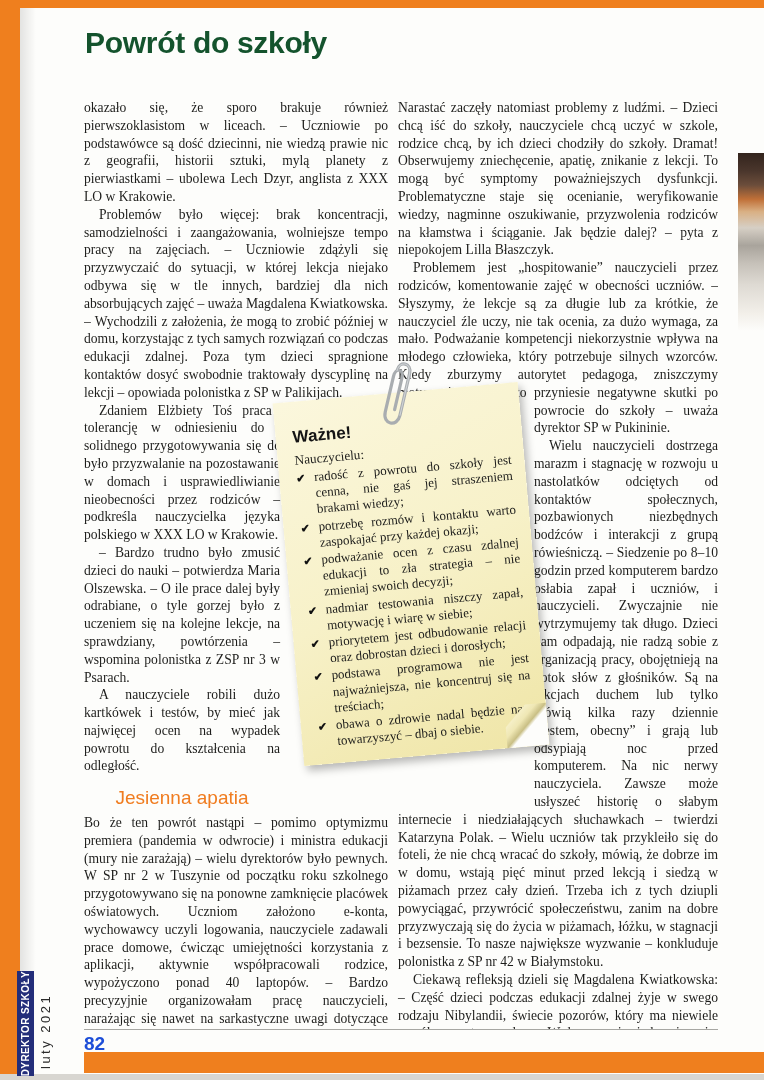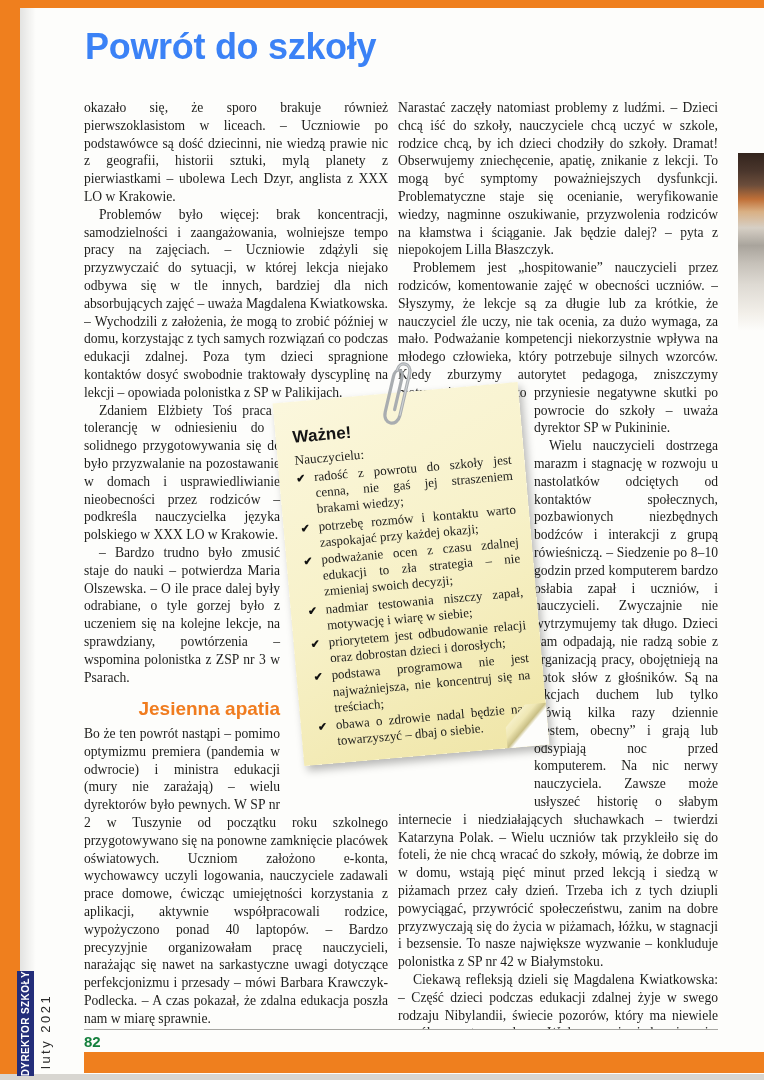--- a/index.html
+++ b/index.html
@@ -8,40 +8,40 @@
 
   
   .band-top{position:absolute;left:0;top:0;width:764px;height:8px;background:#ef7f1e;}
   .band-left{position:absolute;left:0;top:0;width:20px;height:1074px;background:#ef7f1e;}
   .edge-bottom{position:absolute;left:0;top:1074px;width:764px;height:6px;background:#d8d6d1;}
   .page-shade{position:absolute;left:20px;top:8px;width:16px;height:1066px;
     background:linear-gradient(90deg,rgba(0,0,0,.10),rgba(0,0,0,0));pointer-events:none;}
 
   
   .title{position:absolute;left:85px;top:26px;margin:0;font-family:"Liberation Sans",sans-serif;
-    font-size:36px;font-weight:bold;color:#3b82f6;letter-spacing:-.3px;}
+    font-size:30px;font-weight:bold;color:#14532d;letter-spacing:-.3px;}
 
   
   .photo-edge{position:absolute;right:0;top:153px;width:26px;height:178px;
     background:linear-gradient(180deg,#33241d 0%,#4a362c 10%,#6b4d3b 18%,#c07038 26%,#d9b084 33%,
       #d6cfc5 42%,#a9a49c 52%,#c6c1b9 62%,#dedad3 74%,#f2efe9 90%,#fdfdfb 100%);
     filter:blur(.4px);}
 
   
   .columns{position:absolute;left:84px;top:99px;width:634px;height:930px;overflow:hidden;}
   .col{float:left;text-align:justify;color:#1d1d1b;font-size:13.6px;line-height:17.8px;}
   .col-left{width:304px;margin-right:10px;}
   .col-right{width:320px;}
   .para{margin:0;}
   .para.indent{text-indent:15px;}
   .it{}
   .wrapR{float:right;width:108px;height:352px;}
   .wrapL{float:left;width:136px;height:392px;}
   .subhead{margin:14px 0 7px 0;font-family:"Liberation Sans",sans-serif;font-size:19px;
-    font-weight:bold;color:#f07c1f;text-align:right;}
+    font-weight:normal;color:#f07c1f;text-align:center;}
 
   
   .note{position:absolute;left:288px;top:392px;width:246px;height:364px;box-sizing:border-box;
     padding:26px 13px 10px 17px;transform:rotate(-5deg);
     background:linear-gradient(155deg,#fbf7dd 0%,#f7f1c8 50%,#efe5a6 100%);
     box-shadow:3px 5px 9px rgba(0,0,0,.28);}
   .note-title{margin:0 0 5px 0;font-family:"Liberation Sans",sans-serif;font-size:17px;
     font-weight:bold;color:#141414;}
   .note-intro{font-size:13.2px;color:#1d1d1b;margin-bottom:2px;}
   .note-list{list-style:none;margin:2px 0 0 0;padding:0;}
@@ -50,21 +50,21 @@
   .chk{position:absolute;left:0;top:0;font-size:11px;font-weight:bold;color:#111;}
   .note-curl{position:absolute;right:0;bottom:0;width:42px;height:42px;
     background:linear-gradient(315deg,#fdfdfb 0%,#fdfdfb 44%,#c9bf85 50%,#efe7b4 62%,#f5efc6 74%,rgba(245,239,198,0) 76%);}
 
   
   .paperclip{position:absolute;left:381px;top:352px;width:34px;height:86px;transform:rotate(13deg);}
 
   
   .footer-rule{position:absolute;left:84px;top:1029px;width:634px;height:1px;background:#a7a7a3;}
   .page-number{position:absolute;left:84px;top:1033px;font-family:"Liberation Sans",sans-serif;
-    font-size:15px;font-weight:bold;color:#15803d;}
+    font-size:19px;font-weight:bold;color:#1d4ed8;}
   .bottom-bar{position:absolute;left:84px;top:1052px;width:680px;height:21px;background:#ef7f1e;}
 
   
   .badge{position:absolute;left:17px;top:971px;width:17px;height:94px;display:flex;flex-direction:column;}
   .badge-red{height:10px;width:100%;background:#c1261c;}
   .badge-blue{flex:1;background:#232e7a;display:flex;align-items:center;justify-content:center;}
   .badge-text{writing-mode:vertical-rl;transform:rotate(180deg);color:#fff;
     font-family:"Liberation Sans",sans-serif;font-size:10px;font-weight:bold;letter-spacing:.4px;white-space:nowrap;}
   .issue{position:absolute;left:38px;top:983px;height:86px;writing-mode:vertical-rl;
     transform:rotate(180deg);font-family:"Liberation Sans",sans-serif;font-size:13px;
@@ -80,21 +80,22 @@
   <div class="edge-bottom"></div>
 
   <h1 class="title">Powrót do szkoły</h1>
   <div class="photo-edge"></div>
 
   <div class="columns">
     <div class="col col-left">
       <p class="para"><span><span>okazało się, że sporo brakuje również pierwszoklasistom w liceach. – </span><span class="it">Uczniowie po podstawówce są dość dziecinni, nie wiedzą prawie nic z geografii, historii sztuki, mylą planety z pierwiastkami</span><span> – ubolewa Lech Dzyr, anglista z XXX LO w Krakowie.</span></span></p>
       <p class="para indent"><span><span>Problemów było więcej: brak koncentracji, samodzielności i zaangażowania, wolniejsze tempo pracy na zajęciach. – </span><span class="it">Uczniowie zdążyli się przyzwyczaić do sytuacji, w której lekcja niejako odbywa się w tle innych, bardziej dla nich absorbujących zajęć</span><span> – uważa Magdalena Kwiatkowska. – </span><span class="it">Wychodzili z założenia, że mogą to zrobić później w domu, korzystając z tych samych rozwiązań co podczas edukacji zdalnej. Poza tym dzieci spragnione kontaktów dosyć swobodnie traktowały dyscyplinę na lekcji</span><span> – opowiada polonistka z SP w Palikijach.</span></span></p>
       <p class="para indent"><span><span>Zdaniem Elżbiety Toś praca zdalna zwiększyła tolerancję w odniesieniu do systematycznego i solidnego przygotowywania się do zajęć: – </span></span><span class="wrapR"></span><span><span class="it">Bolączką było przyzwalanie na pozostawanie w domach i usprawiedliwianie nieobecności przez rodziców</span><span> – podkreśla nauczycielka języka polskiego w XXX LO w Krakowie.</span></span></p>
-      <p class="para indent"><span><span>– </span><span class="it">Bardzo trudno było zmusić staje do nauki</span><span> – potwierdza Maria Olszewska. – </span><span class="it">O ile prace dalej były odrabiane, o tyle gorzej było z uczeniem się na kolejne lekcje, na sprawdziany, powtórzenia</span><span> – wspomina polonistka z ZSP nr 3 w Psarach.</span></span></p>
+      <p class="para indent"><span><span>– </span><span class="it">Bardzo trudno było zmusić dzieci do nauki</span><span> – potwierdza Maria Olszewska. – </span><span class="it">O ile prace dalej były odrabiane, o tyle gorzej było z uczeniem się na kolejne lekcje, na sprawdziany, powtórzenia</span><span> – wspomina polonistka z ZSP nr 3 w Psarach.</span></span></p>
+      <p class="para indent"><span><span>A nauczyciele robili dużo kartkówek i testów, by mieć jak najwięcej ocen na wypadek powrotu do kształcenia na odległość.</span></span></p>
       <h2 class="subhead">Jesienna apatia</h2>
       <p class="para"><span><span>Bo że ten powrót nastąpi – pomimo optymizmu premiera (</span><span class="it">pandemia w odwrocie</span><span>) i ministra edukacji (</span><span class="it">mury nie zarażają</span><span>) – wielu dyrektorów było pewnych. W SP nr 2 w Tuszynie od początku roku szkolnego przygotowywano się na ponowne zamknięcie placówek oświatowych. Uczniom założono e-konta, wychowawcy uczyli logowania, nauczyciele zadawali prace domowe, ćwicząc umiejętności korzystania z aplikacji, aktywnie współpracowali rodzice, wypożyczono ponad 40 laptopów. – </span><span class="it">Bardzo precyzyjnie organizowałam pracę nauczycieli, narażając się nawet na sarkastyczne uwagi dotyczące perfekcjonizmu i przesady</span><span> – mówi Barbara Krawczyk-Podlecka. – </span><span class="it">A czas pokazał, że zdalna edukacja poszła nam w miarę sprawnie.</span></span></p>
 
     </div>
     <div class="col col-right">
       <p class="para"><span><span>Narastać zaczęły natomiast problemy z ludźmi. – </span><span class="it">Dzieci chcą iść do szkoły, nauczyciele chcą uczyć w szkole, rodzice chcą, by ich dzieci chodziły do szkoły. Dramat! Obserwujemy zniechęcenie, apatię, znikanie z lekcji. To mogą być symptomy poważniejszych dysfunkcji. Problematyczne staje się ocenianie, weryfikowanie wiedzy, nagminne oszukiwanie, przyzwolenia rodziców na kłamstwa i ściąganie. Jak będzie dalej?</span><span> – pyta z niepokojem Lilla Błaszczyk.</span></span></p>
       <p class="para indent"><span><span>Problemem jest „hospitowanie” nauczycieli przez rodziców, komentowanie zajęć w obecności uczniów. – </span><span class="it">Słyszymy, że lekcje są za długie lub za krótkie, że nauczyciel źle uczy, nie tak ocenia, za dużo wymaga, za mało. Podważanie kompetencji niekorzystnie wpływa na młodego człowieka, który potrzebuje silnych wzorców. Kiedy zburzymy autorytet pedagoga, zniszczymy motywację i zapał, to przyniesie negatywne skutki </span></span><span class="wrapL"></span><span><span class="it">po powrocie do szkoły</span><span> – uważa dyrektor SP w Pukininie.</span></span></p>
       <p class="para indent"><span><span>Wielu nauczycieli dostrzega marazm i stagnację w rozwoju u nastolatków odciętych od kontaktów społecznych, pozbawionych niezbędnych bodźców i interakcji z grupą rówieśniczą. – </span><span class="it">Siedzenie po 8–10 godzin przed komputerem bardzo osłabia zapał i uczniów, i nauczycieli. Zwyczajnie nie wytrzymujemy tak długo. Dzieci nam odpadają, nie radzą sobie z organizacją pracy, obojętnieją na potok słów z głośników. Są na lekcjach duchem lub tylko mówią kilka razy dziennie „jestem, obecny” i grają lub odsypiają noc przed komputerem. Na nic nerwy nauczyciela. Zawsze może usłyszeć historię o słabym internecie i niedziałających słuchawkach</span><span> – twierdzi Katarzyna Polak. – </span><span class="it">Wielu uczniów tak przykleiło się do foteli, że nie chcą wracać do szkoły, mówią, że dobrze im w domu, wstają pięć minut przed lekcją i siedzą w piżamach przez cały dzień. Trzeba ich z tych dziupli powyciągać, przywrócić społeczeństwu, zanim na dobre przyzwyczają się do życia w piżamach, łóżku, w stagnacji i bezsensie. To nasze największe wyzwanie</span><span> – konkluduje polonistka z SP nr 42 w Białymstoku.</span></span></p>
       <p class="para indent"><span><span>Ciekawą refleksją dzieli się Magdalena Kwiatkowska: – </span><span class="it">Część dzieci podczas edukacji zdalnej żyje w swego rodzaju Nibylandii, świecie pozorów, który ma niewiele wspólnego z tym realnym. W domu czują się bezpiecznie. Komfort zaburza sceptyczne podejście nauczyciela do kwestii obowiązkowości (bo przecież mają problemy z internetem) i samodzielności ich pracy. Zderzenie rzeczywistego poziomu wiedzy i umiejętności uczniów z ich wyobrażeniami oraz samooceną może być dla nich po</span></span></p>
     </div>

